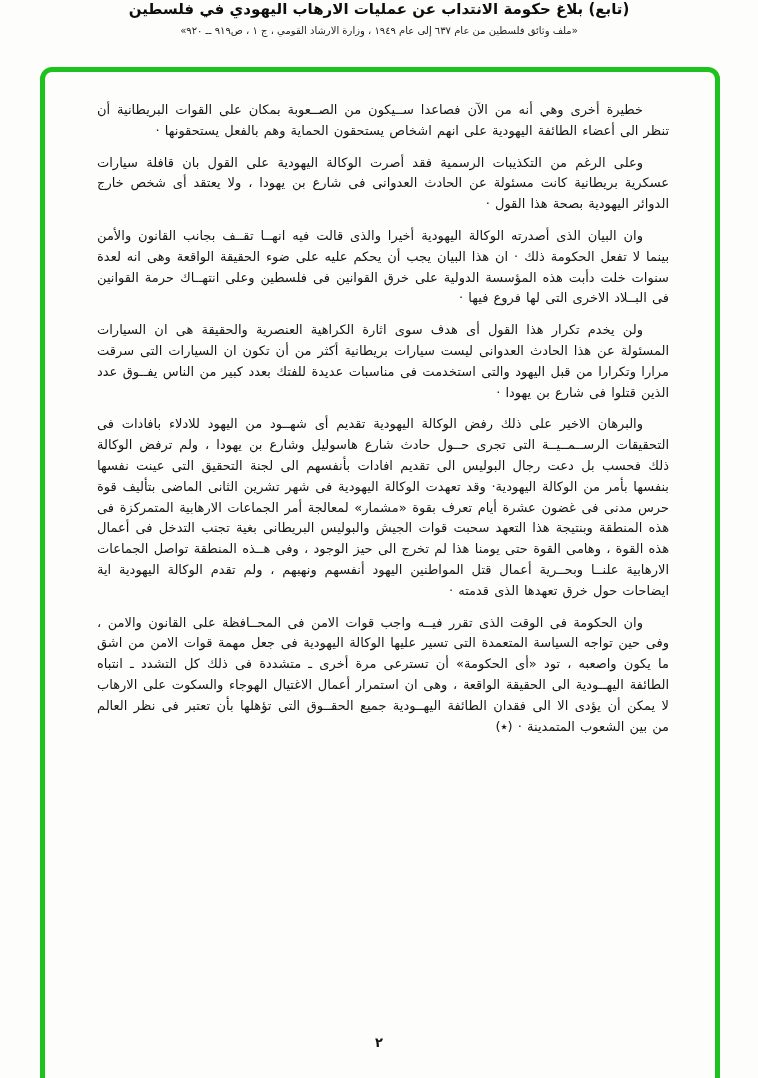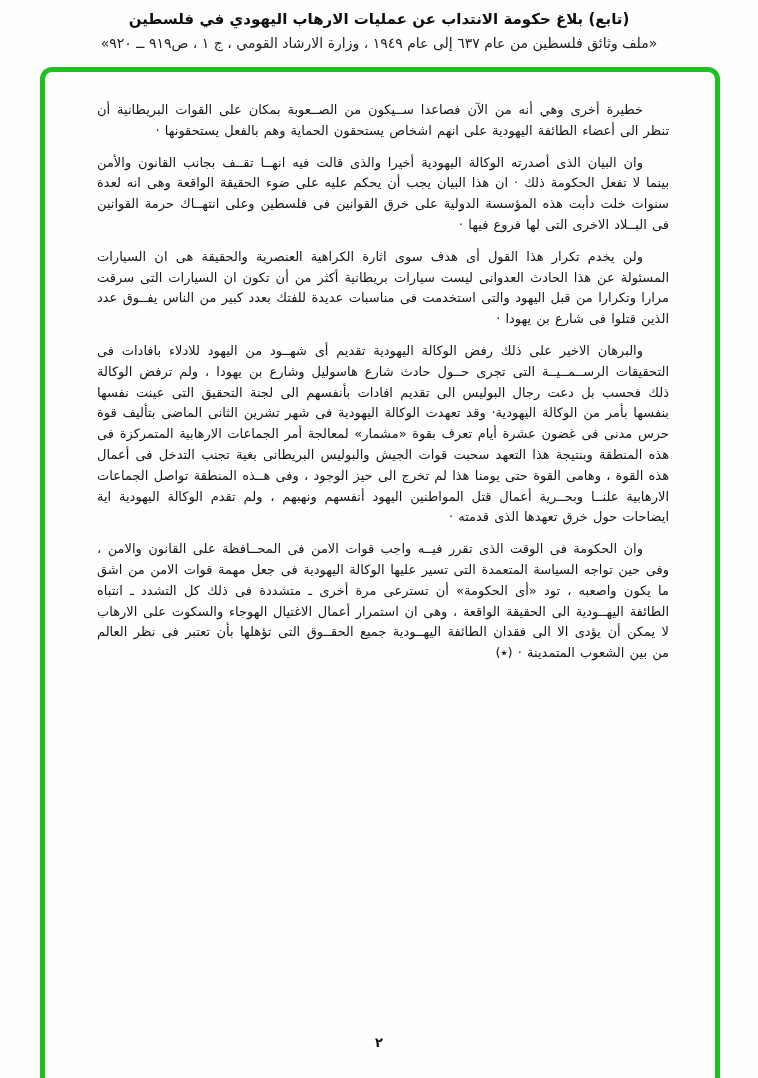--- a/index.html
+++ b/index.html
@@ -12,32 +12,31 @@
     position: relative;
     width: 758px;
     height: 1078px;
     margin: 0 auto;
     background: #fdfdfc;
     color: #141414;
     direction: rtl;
     overflow: hidden;
   }
   .doc-header {
-    padding-top: 10px;
     text-align: center;
   }
   .doc-title {
     font-size: 15px;
     font-weight: bold;
     letter-spacing: 0.2px;
     color: #0d0d0d;
   }
   .doc-subtitle {
     margin-top: 7px;
-    font-size: 14px;
+    font-size: 10px;
     color: #222222;
   }
   .green-box {
     position: absolute;
     top: 67px;
     left: 40px;
     right: 38px;
     height: 1057px;
     border: 5px solid #1ec21e;
     border-radius: 12px;
@@ -86,20 +85,21 @@
 
   <div class="doc-header">
     <div class="doc-title">(تابع) بلاغ حكومة الانتداب عن عمليات الارهاب اليهودي في فلسطين</div>
     <div class="doc-subtitle">«ملف وثائق فلسطين من عام ٦٣٧ إلى عام ١٩٤٩ ، وزارة الارشاد القومي ، ج ١ ، ص٩١٩ ــ ٩٢٠»</div>
   </div>
 
   <div class="green-box">
     <div class="box-inner">
       <div class="body-text">
         <p>خطيرة أخرى وهي أنه من الآن فصاعدا ســيكون من الصــعوبة بمكان على القوات البريطانية أن تنظر الى أعضاء الطائفة اليهودية على انهم اشخاص يستحقون الحماية وهم بالفعل يستحقونها ·</p>
+        <p>وعلى الرغم من التكذيبات الرسمية فقد أصرت الوكالة اليهودية على القول بان قافلة سيارات عسكرية بريطانية كانت مسئولة عن الحادث العدوانى فى شارع بن يهودا ، ولا يعتقد أى شخص خارج الدوائر اليهودية بصحة هذا القول ·</p>
         <p>وان البيان الذى أصدرته الوكالة اليهودية أخيرا والذى قالت فيه انهــا تقــف بجانب القانون والأمن بينما لا تفعل الحكومة ذلك · ان هذا البيان يجب أن يحكم عليه على ضوء الحقيقة الواقعة وهى انه لعدة سنوات خلت دأبت هذه المؤسسة الدولية على خرق القوانين فى فلسطين وعلى انتهــاك حرمة القوانين فى البــلاد الاخرى التى لها فروع فيها ·</p>
         <p>ولن يخدم تكرار هذا القول أى هدف سوى اثارة الكراهية العنصرية والحقيقة هى ان السيارات المسئولة عن هذا الحادث العدوانى ليست سيارات بريطانية أكثر من أن تكون ان السيارات التى سرقت مرارا وتكرارا من قبل اليهود والتى استخدمت فى مناسبات عديدة للفتك بعدد كبير من الناس يفــوق عدد الذين قتلوا فى شارع بن يهودا ·</p>
         <p>والبرهان الاخير على ذلك رفض الوكالة اليهودية تقديم أى شهــود من اليهود للادلاء بافادات فى التحقيقات الرســمــيــة التى تجرى حــول حادث شارع هاسوليل وشارع بن يهودا ، ولم ترفض الوكالة ذلك فحسب بل دعت رجال البوليس الى تقديم افادات بأنفسهم الى لجنة التحقيق التى عينت نفسها بنفسها بأمر من الوكالة اليهودية· وقد تعهدت الوكالة اليهودية فى شهر تشرين الثانى الماضى بتأليف قوة حرس مدنى فى غضون عشرة أيام تعرف بقوة «مشمار» لمعالجة أمر الجماعات الارهابية المتمركزة فى هذه المنطقة وبنتيجة هذا التعهد سحبت قوات الجيش والبوليس البريطانى بغية تجنب التدخل فى أعمال هذه القوة ، وهامى القوة حتى يومنا هذا لم تخرج الى حيز الوجود ، وفى هــذه المنطقة تواصل الجماعات الارهابية علنــا وبحــرية أعمال قتل المواطنين اليهود أنفسهم ونهبهم ، ولم تقدم الوكالة اليهودية اية ايضاحات حول خرق تعهدها الذى قدمته ·</p>
         <p>وان الحكومة فى الوقت الذى تقرر فيــه واجب قوات الامن فى المحــافظة على القانون والامن ، وفى حين تواجه السياسة المتعمدة التى تسير عليها الوكالة اليهودية فى جعل مهمة قوات الامن من اشق ما يكون واصعبه ، تود «أى الحكومة» أن تسترعى مرة أخرى ـ متشددة فى ذلك كل التشدد ـ انتباه الطائفة اليهــودية الى الحقيقة الواقعة ، وهى ان استمرار أعمال الاغتيال الهوجاء والسكوت على الارهاب لا يمكن أن يؤدى الا الى فقدان الطائفة اليهــودية جميع الحقــوق التى تؤهلها بأن تعتبر فى نظر العالم من بين الشعوب المتمدينة · (٭)</p>
       </div>
       <div class="footnote">٭) نقلا عن كتاب « كارثة فلسطين » ـ عبد الله التل ·</div>
     </div>
   </div>
 
   <div class="page-number">٢</div>

